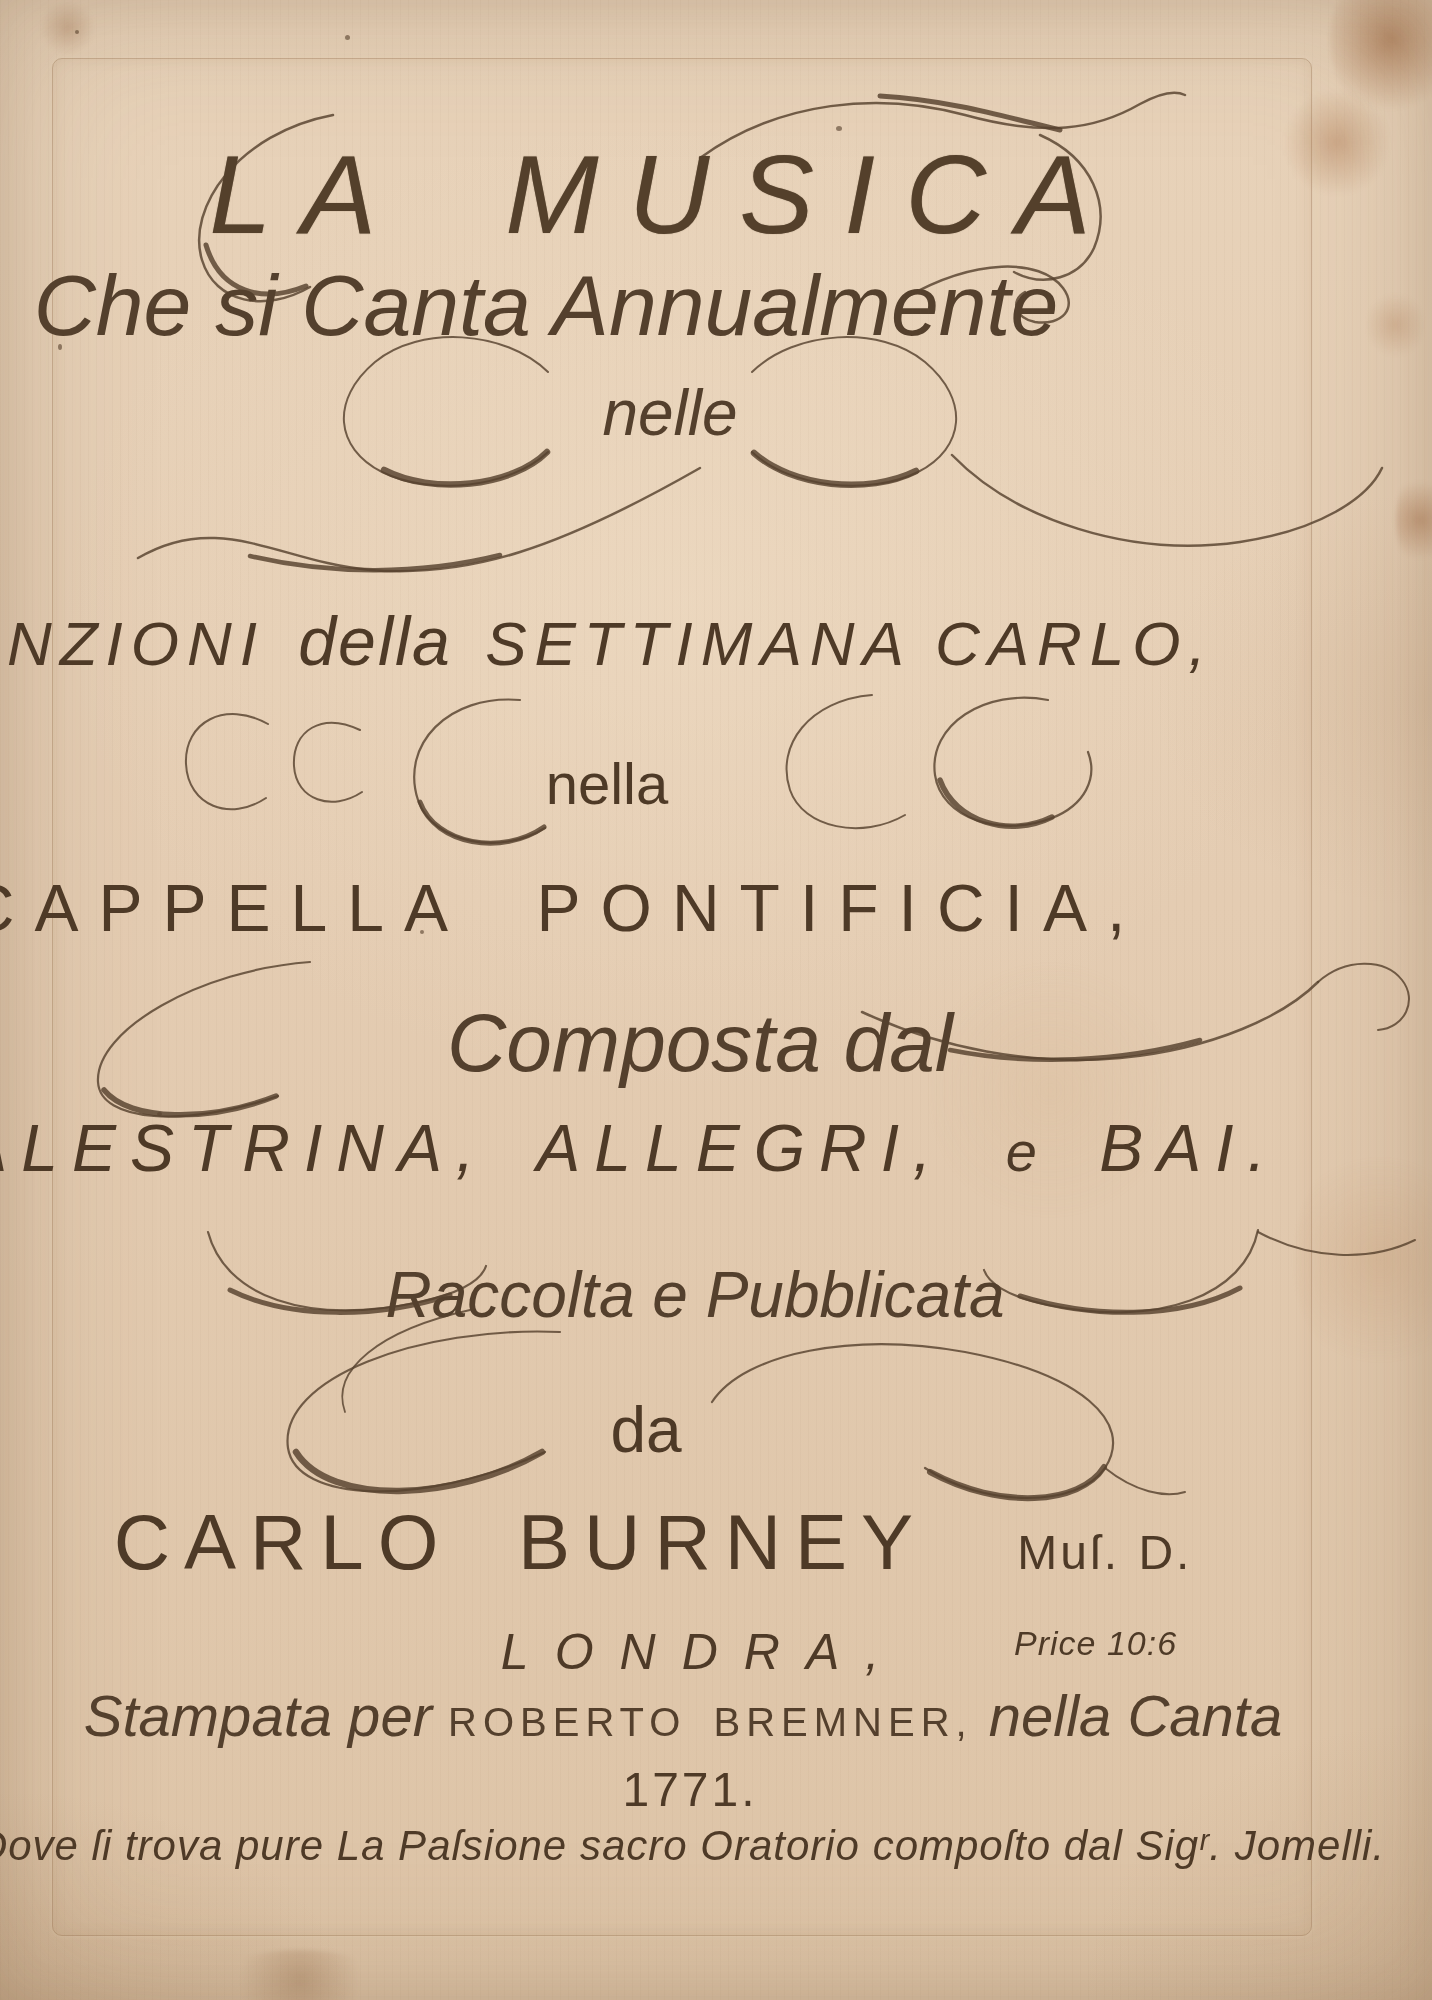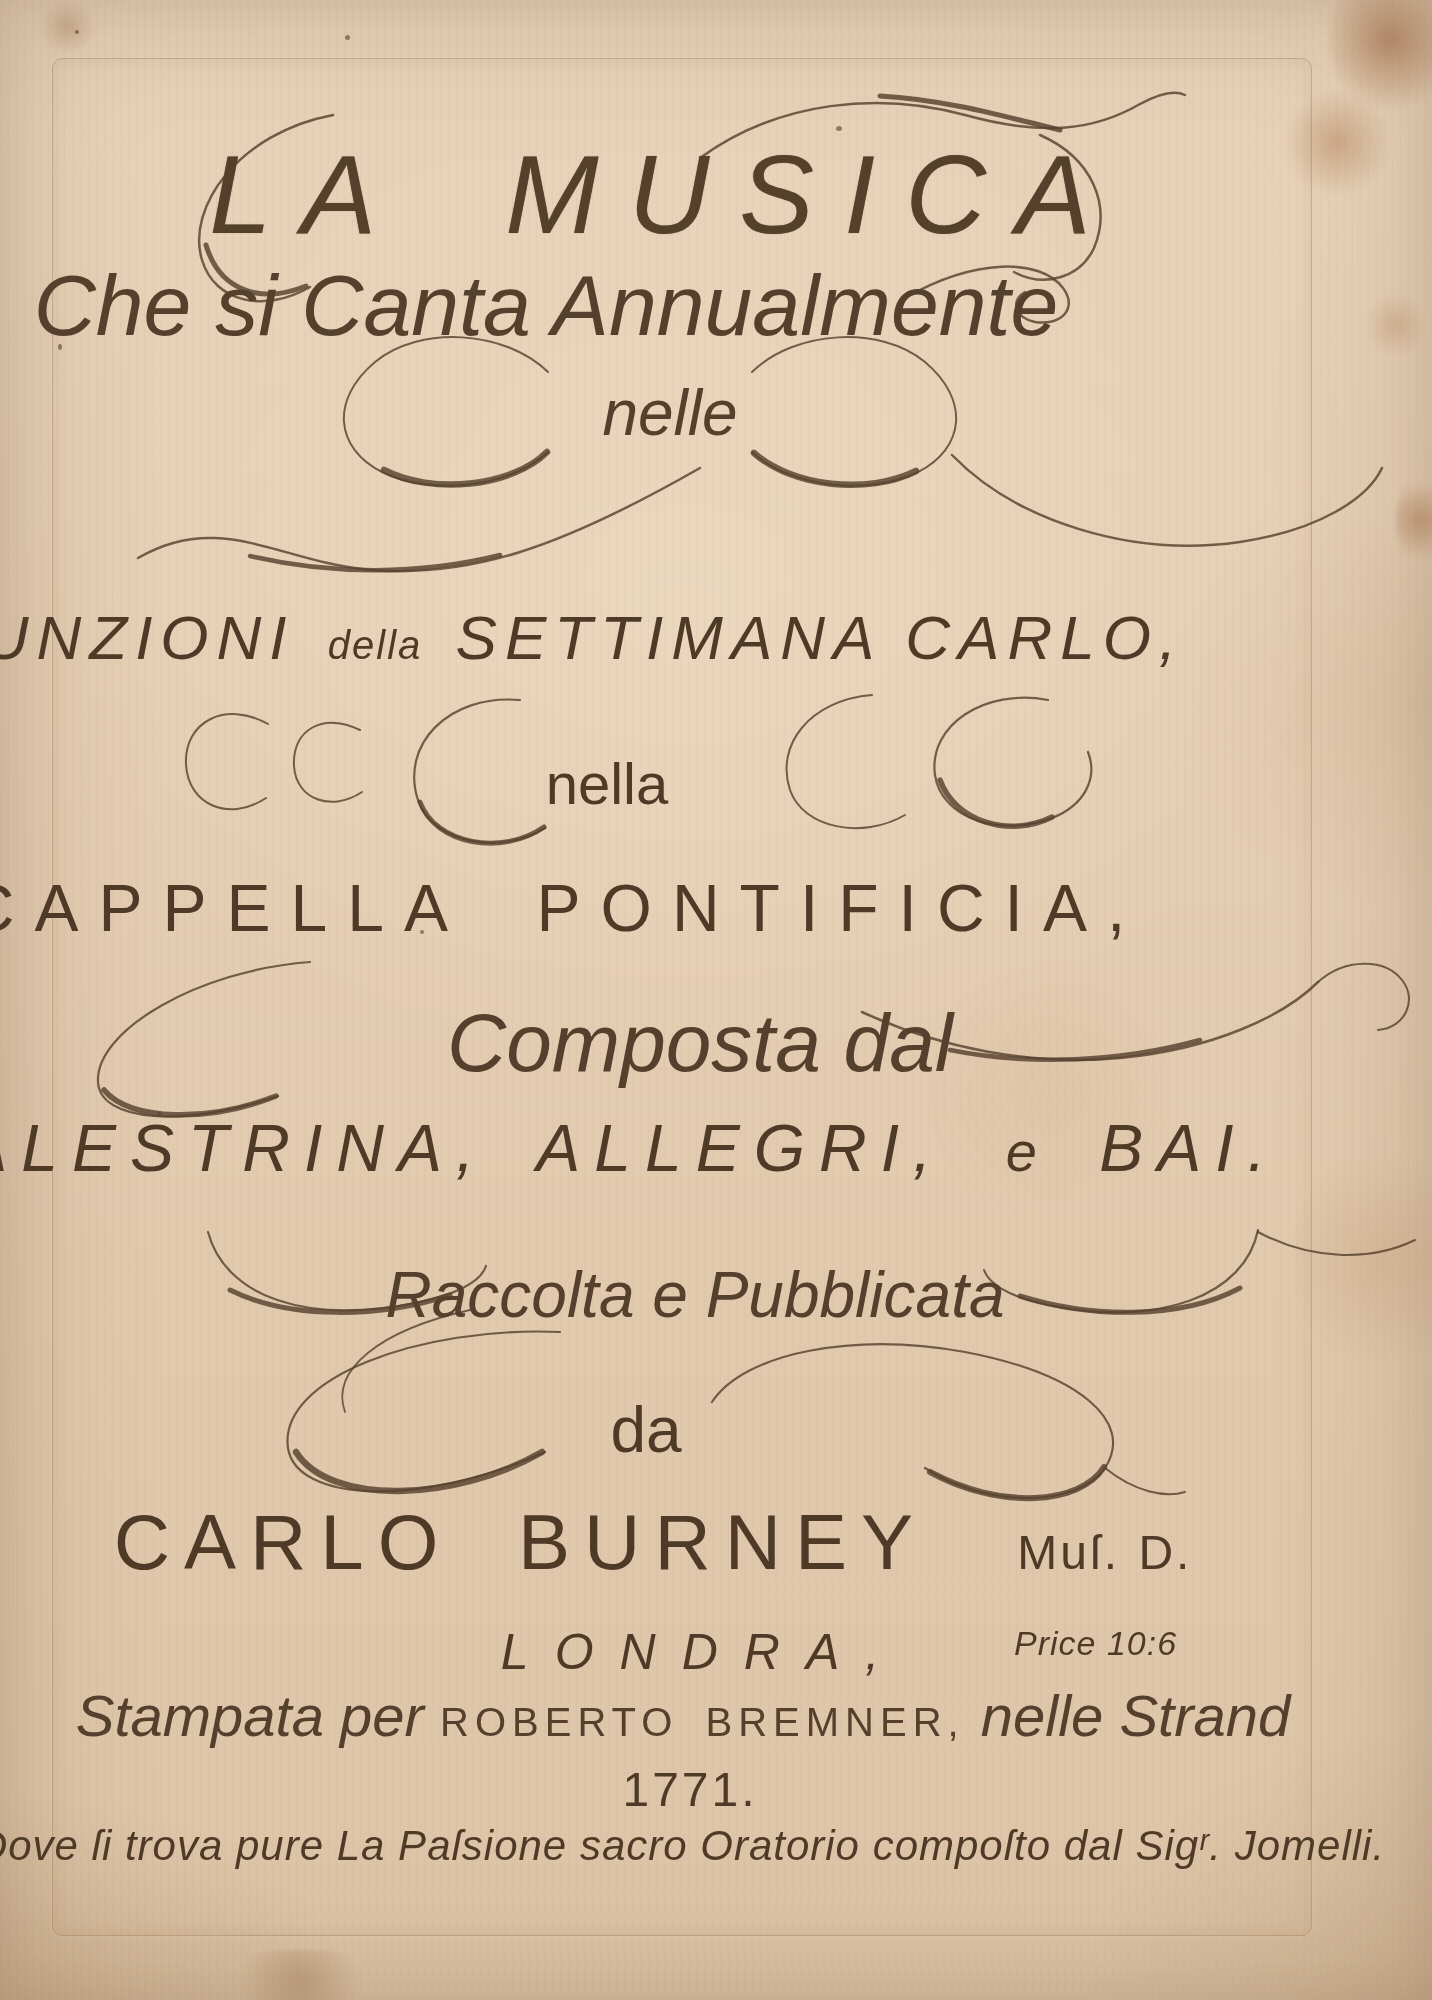--- a/index.html
+++ b/index.html
@@ -43,21 +43,21 @@
            text-shadow:0 0 1px rgba(84,64,43,.55);}
   .t-script{font-style:italic;color:#54402d;}
   .t-caps{color:#4e3a27;}
   .t-capsi{font-style:italic;color:#4e3a27;}
 
   .l-title{top:130px;transform:translateX(-51px);}
   .l-line2{top:256px;font-size:86px;transform:translateX(-170px);}
   .l-nelle{top:376px;font-size:64px;transform:translateX(-46px);}
   .l-funzioni{top:602px;font-size:62px;transform:translateX(-155px);}
   .l-funzioni .cap{font-style:italic;letter-spacing:8px;}
-  .l-funzioni .mid{font-style:italic;font-size:40px;letter-spacing:2px;margin:0 16px;}
+  .l-funzioni .mid{font-style:italic;font-size:68px;letter-spacing:2px;margin:0 16px;}
   .l-nella{top:750px;font-size:58px;transform:translateX(-109px);}
   .l-cappella{top:870px;font-size:66px;letter-spacing:20px;word-spacing:34px;transform:translateX(-160px);}
   .l-composta{top:996px;font-size:82px;transform:translateX(-16px);}
   .l-palestrina{top:1110px;font-size:66px;letter-spacing:14px;word-spacing:18px;transform:translateX(-121px);}
   .l-palestrina .sm{font-size:56px;letter-spacing:2px;margin:0 10px;}
   .l-raccolta{top:1258px;font-size:64px;transform:translateX(-21px);}
   .l-da{top:1393px;font-size:64px;transform:translateX(-70px);}
   .l-carlo{top:1497px;font-size:78px;letter-spacing:14px;word-spacing:30px;}
   .l-carlo{transform:translateX(-63px);}
   .l-carlo .deg{letter-spacing:3px;word-spacing:2px;margin-left:26px;font-size:48px;}
@@ -162,20 +162,20 @@
     <span>CARLO BURNEY</span>
     <span class="deg">Muſ. D.</span>
   </div>
 
   <div class="line l-londra t-capsi">LONDRA,</div>
   <div class="l-price">Price 10:6</div>
 
   <div class="line l-stampata t-script">
     <span>Stampata per</span>
     <span class="caps">ROBERTO BREMNER,</span>
-    <span>nelle Strand</span>
+    <span>nella Canta</span>
   </div>
 
   <div class="line l-year t-caps">1771.</div>
 
   <div class="line l-note">Dove ſi trova pure La Paſsione sacro Oratorio compoſto dal Sigʳ. Jomelli.</div>
 
 </div>
 
 </body></html>

